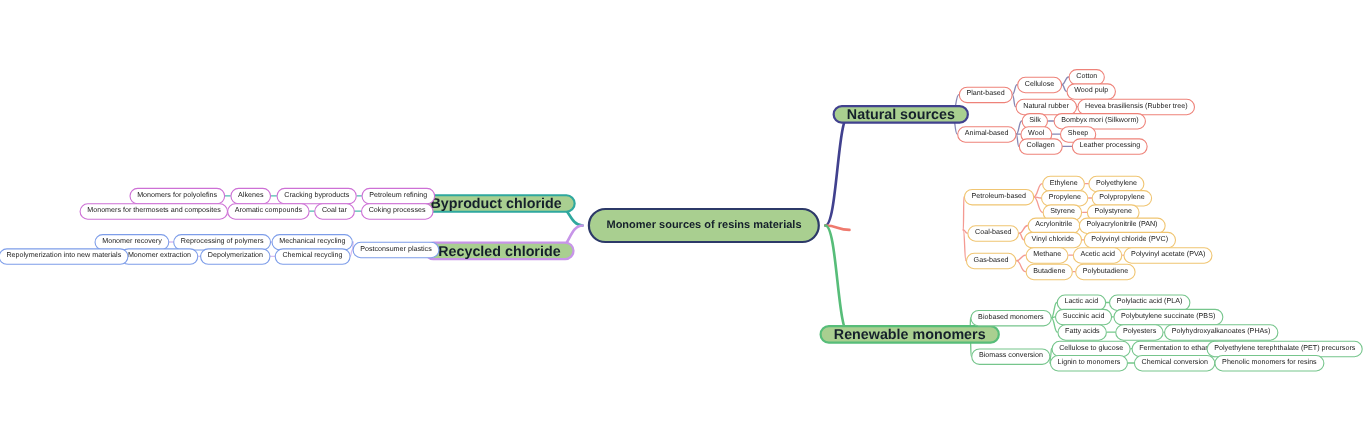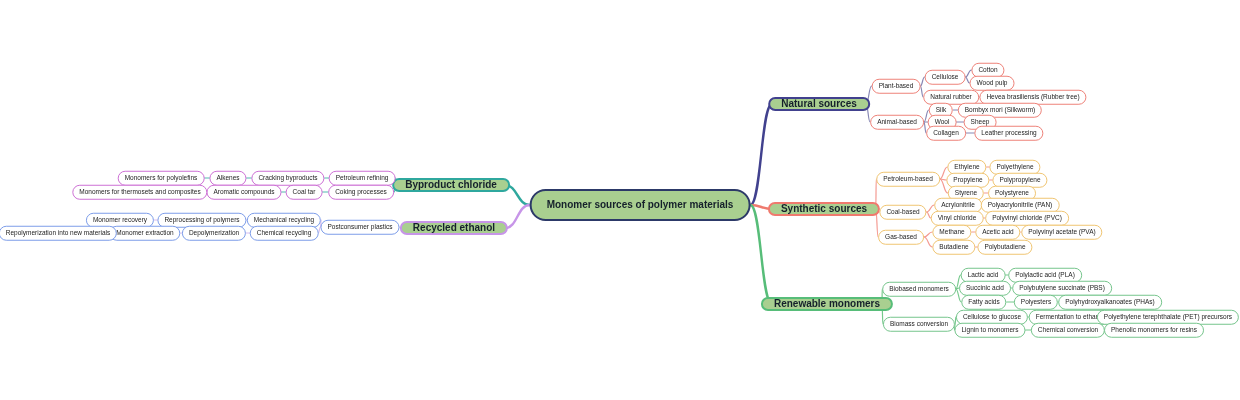--- a/index.html
+++ b/index.html
@@ -8,21 +8,21 @@
   #stage { position: relative; width: 1240px; height: 400px; overflow: hidden; background: #ffffff; }
   #edges { position: absolute; left: 0; top: 0; width: 1240px; height: 400px; }
   .node {
     position: absolute; transform: translate(-50%,-50%);
     white-space: nowrap; background: #ffffff;
     border: 1px solid #999; border-radius: 9px;
     padding: 3px 6px; font-size: 6.5px; line-height: 1; color: #222;
   }
   .branch {
     background: var(--node_fill); border-width: 2px; border-radius: 12px;
-    padding: 0 11px; font-size: 10px; font-weight: bold; color: #15202b;
+    padding: 0 11px; font-size: 13px; font-weight: bold; color: #15202b;
   }
   .root {
     background: var(--node_fill); border: 2.5px solid var(--root_border);
     border-radius: 16px; padding: 9px 15px; font-size: 10px; font-weight: bold; color: #15202b;
   }
   .b-natural   { border-color: var(--natural); }
   .n-natural   { border-color: var(--natural_child); }
   .b-synthetic { border-color: var(--synthetic); }
   .n-synthetic { border-color: var(--synthetic_child); }
   .b-renewable { border-color: var(--renewable); }
@@ -110,38 +110,37 @@
       <path d="M 402.7265625 228 C 401.12109375 228, 401.12109375 227, 399.515625 227" class="edge e-recycled"></path>
       <path d="M 320.484375 227 C 320.828125 227, 320.828125 220, 321.171875 220" class="edge e-recycled"></path>
       <path d="M 246.828125 220 C 246.703125 220, 246.703125 220, 246.578125 220" class="edge e-recycled"></path>
       <path d="M 157.421875 220 C 155.7578125 220, 155.7578125 220, 154.09375 220" class="edge e-recycled"></path>
       <path d="M 320.484375 227 C 319.37890625 227, 319.37890625 233, 318.2734375 233" class="edge e-recycled"></path>
       <path d="M 249.7265625 233 C 247.91796875 233, 247.91796875 233, 246.109375 233" class="edge e-recycled"></path>
       <path d="M 181.890625 233 C 181.30859375 233, 181.30859375 233, 180.7265625 233" class="edge e-recycled"></path>
       <path d="M 109.2734375 233 C 113.23828125 233, 113.23828125 233, 117.203125 233" class="edge e-recycled"></path>
     </svg>
 
-  <div class="node root" style="left:640px;top:205px">Monomer sources of polymer materials</div>
+  <div class="node root" style="left:640px;top:205px">Monomer sources of resins materials</div>
 
   <div class="node branch b-natural" style="left:819px;top:104px">Natural sources</div>
   <div class="node n-natural" style="left:896px;top:86px">Plant-based</div>
   <div class="node n-natural" style="left:945px;top:77px">Cellulose</div>
   <div class="node n-natural" style="left:988px;top:70px">Cotton</div>
   <div class="node n-natural" style="left:992px;top:83px">Wood pulp</div>
   <div class="node n-natural" style="left:951px;top:97px">Natural rubber</div>
   <div class="node n-natural" style="left:1033px;top:97px">Hevea brasiliensis (Rubber tree)</div>
   <div class="node n-natural" style="left:897px;top:122px">Animal-based</div>
   <div class="node n-natural" style="left:941px;top:110px">Silk</div>
   <div class="node n-natural" style="left:1000px;top:110px">Bombyx mori (Silkworm)</div>
   <div class="node n-natural" style="left:942px;top:122px">Wool</div>
   <div class="node n-natural" style="left:980px;top:122px">Sheep</div>
   <div class="node n-natural" style="left:946px;top:133px">Collagen</div>
   <div class="node n-natural" style="left:1009px;top:133px">Leather processing</div>
 
-  <div class="node branch b-synthetic" style="left:824px;top:209px">Synthetic sources</div>
   <div class="node n-synthetic" style="left:908px;top:179px">Petroleum-based</div>
   <div class="node n-synthetic" style="left:967px;top:167px">Ethylene</div>
   <div class="node n-synthetic" style="left:1015px;top:167px">Polyethylene</div>
   <div class="node n-synthetic" style="left:968px;top:180px">Propylene</div>
   <div class="node n-synthetic" style="left:1020px;top:180px">Polypropylene</div>
   <div class="node n-synthetic" style="left:966px;top:193px">Styrene</div>
   <div class="node n-synthetic" style="left:1012px;top:193px">Polystyrene</div>
   <div class="node n-synthetic" style="left:903px;top:212px">Coal-based</div>
   <div class="node n-synthetic" style="left:958px;top:205px">Acrylonitrile</div>
   <div class="node n-synthetic" style="left:1020px;top:205px">Polyacrylonitrile (PAN)</div>
@@ -174,21 +173,21 @@
   <div class="node branch b-byproduct" style="left:451px;top:185px">Byproduct chloride</div>
   <div class="node n-byproduct" style="left:362px;top:178px">Petroleum refining</div>
   <div class="node n-byproduct" style="left:288px;top:178px">Cracking byproducts</div>
   <div class="node n-byproduct" style="left:228px;top:178px">Alkenes</div>
   <div class="node n-byproduct" style="left:161px;top:178px">Monomers for polyolefins</div>
   <div class="node n-byproduct" style="left:361px;top:192px">Coking processes</div>
   <div class="node n-byproduct" style="left:304px;top:192px">Coal tar</div>
   <div class="node n-byproduct" style="left:244px;top:192px">Aromatic compounds</div>
   <div class="node n-byproduct" style="left:140px;top:192px">Monomers for thermosets and composites</div>
 
-  <div class="node branch b-recycled" style="left:454px;top:228px">Recycled ethanol</div>
+  <div class="node branch b-recycled" style="left:454px;top:228px">Recycled chloride</div>
   <div class="node n-recycled" style="left:360px;top:227px">Postconsumer plastics</div>
   <div class="node n-recycled" style="left:284px;top:220px">Mechanical recycling</div>
   <div class="node n-recycled" style="left:202px;top:220px">Reprocessing of polymers</div>
   <div class="node n-recycled" style="left:120px;top:220px">Monomer recovery</div>
   <div class="node n-recycled" style="left:284px;top:233px">Chemical recycling</div>
   <div class="node n-recycled" style="left:214px;top:233px">Depolymerization</div>
   <div class="node n-recycled" style="left:145px;top:233px">Monomer extraction</div>
   <div class="node n-recycled" style="left:58px;top:233px">Repolymerization into new materials</div>
 </div>
 

